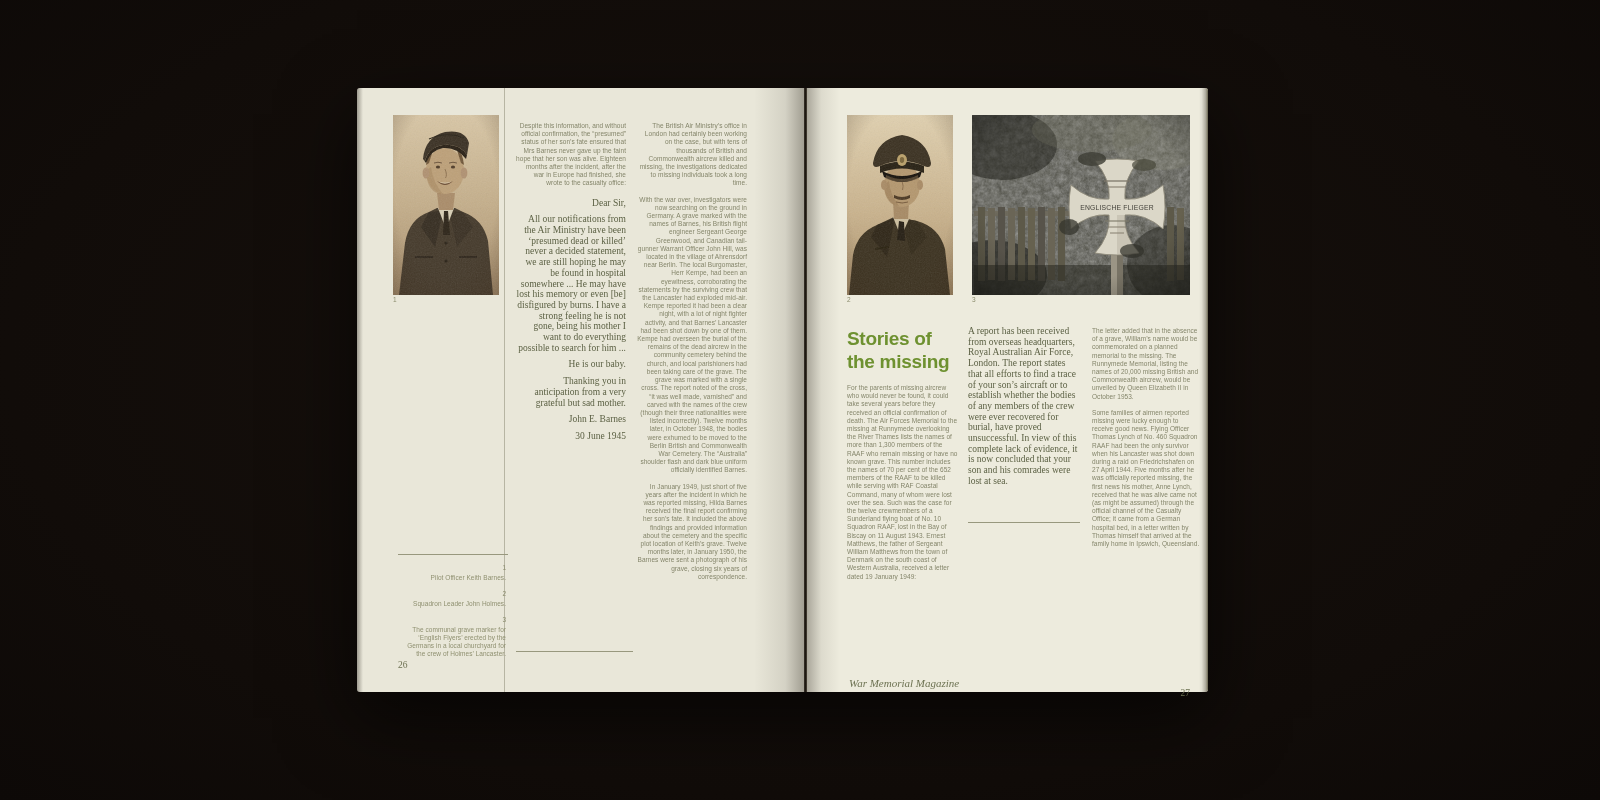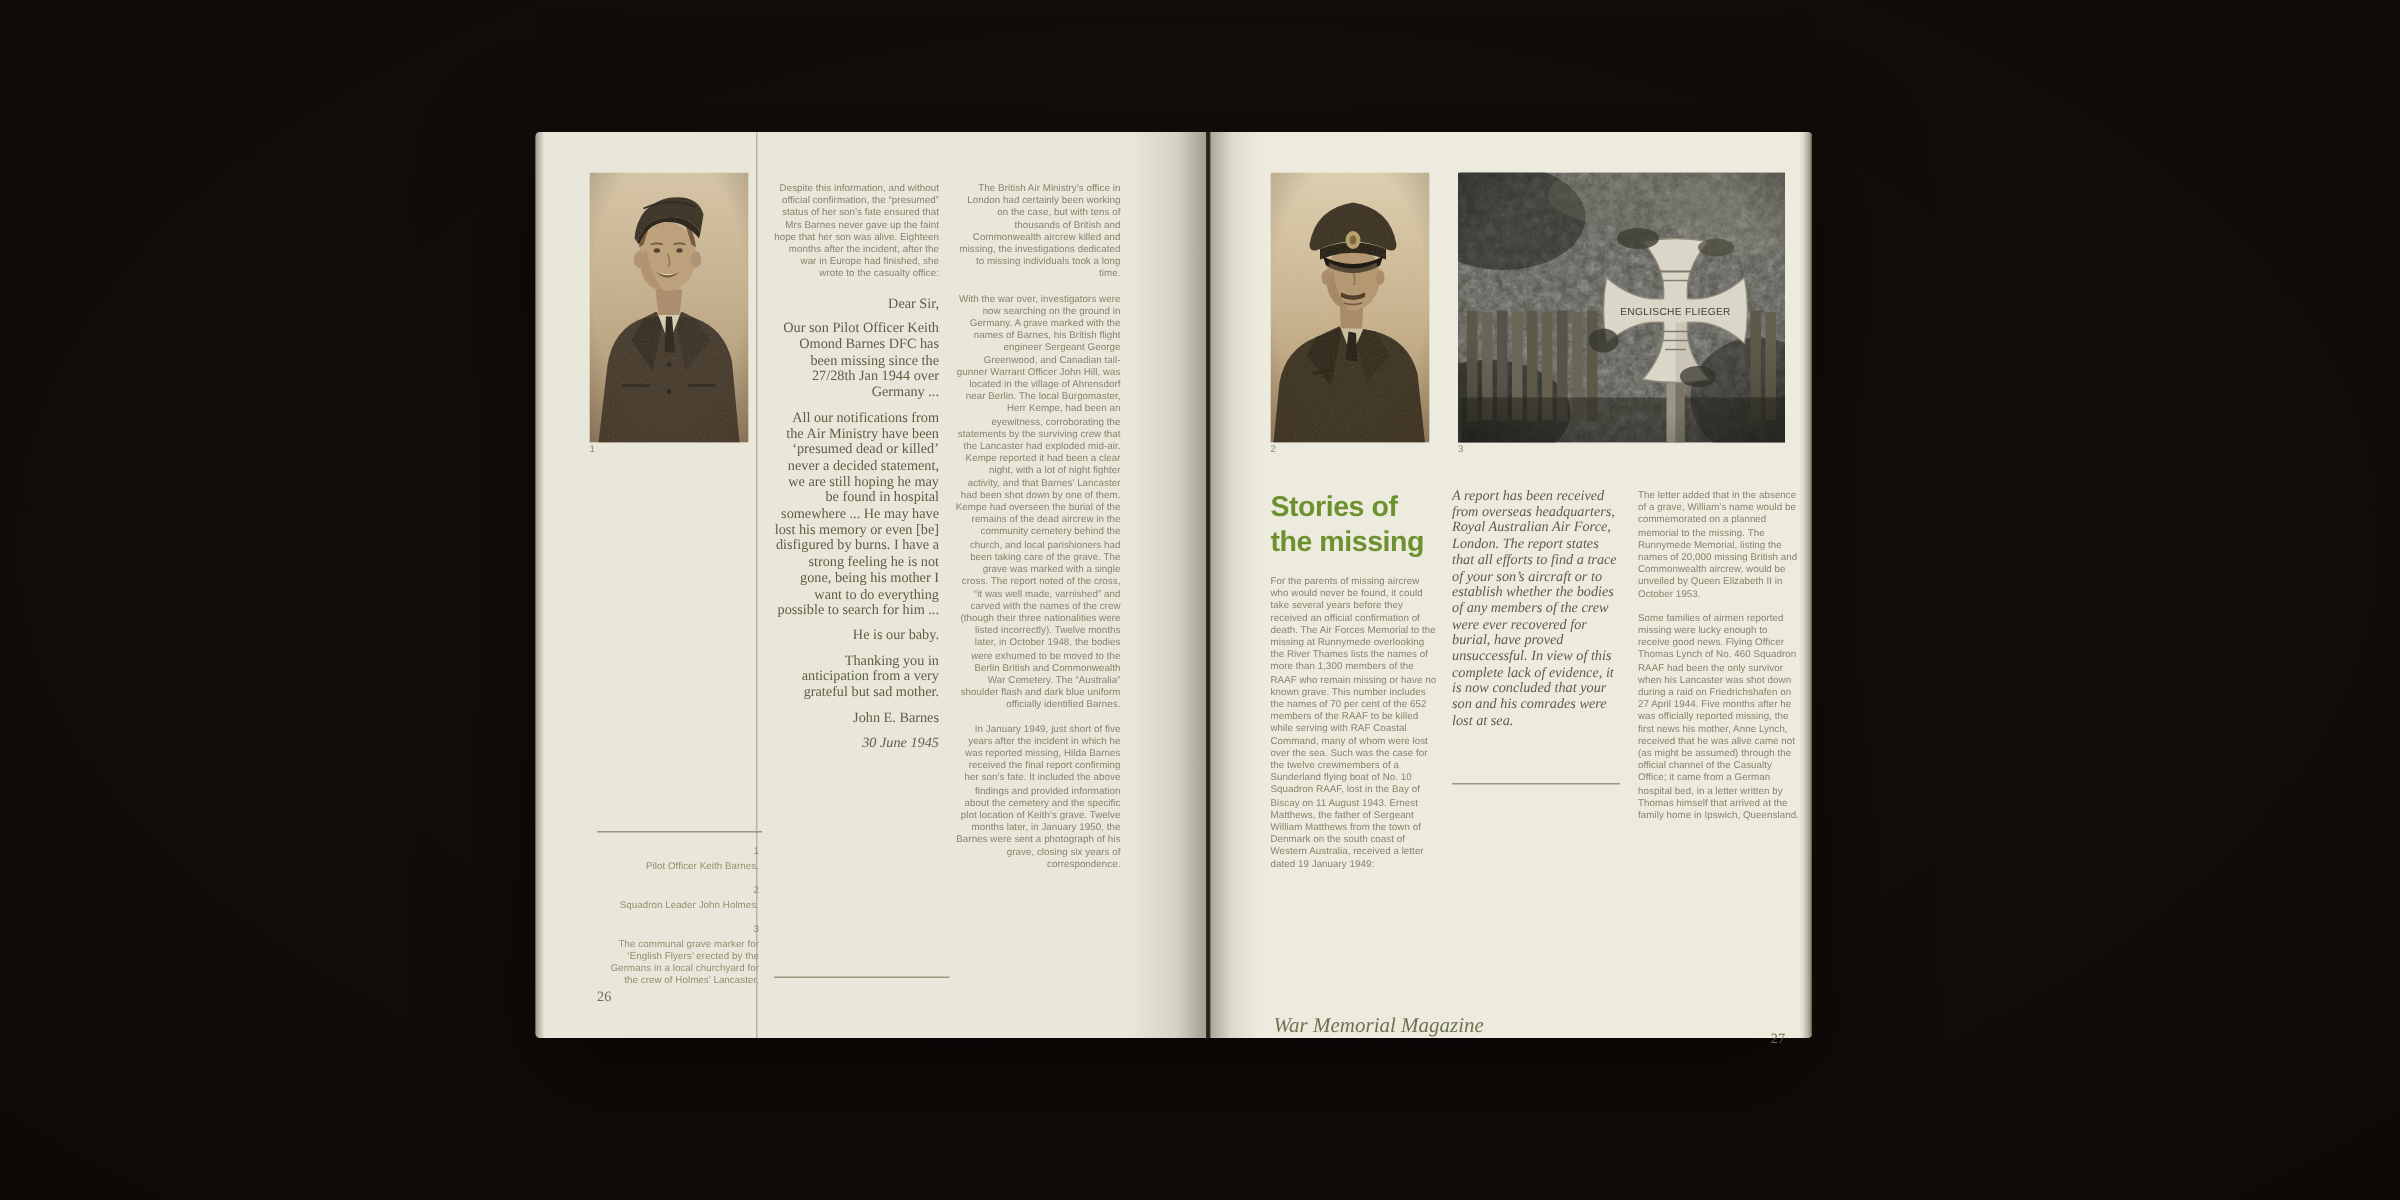--- a/index.html
+++ b/index.html
@@ -31,30 +31,30 @@
   .abs{position:absolute;}
   .photo{display:block;}
   .photo svg{display:block;width:100%;height:100%;}
 
   .v-rule{width:1px;background:#aeac99;opacity:.85;}
   .h-rule{height:1px;background:#98987e;}
 
   .sans-body p{margin:0 0 8px 0;font-family:"Liberation Sans",sans-serif;font-size:6.5px;line-height:8.2px;letter-spacing:.04px;color:#84856a;}
   .sans-body p:last-child{margin-bottom:0;}
   .serif-body p{margin:0 0 6px 0;font-family:"Liberation Serif",serif;font-size:9.5px;line-height:10.7px;color:#5c6144;}
-  .serif-body p:last-child{margin-bottom:0;font-style:italic;}
+  .serif-body p:last-child{margin-bottom:0;}
   .intro{margin-bottom:10px;}
 
   .heading{font-family:"Liberation Sans",sans-serif;font-weight:bold;font-size:19px;line-height:22.5px;letter-spacing:-.3px;color:#6e9130;}
 
   .marker{font-size:6.5px;color:#8b8c6d;letter-spacing:.2px;}
   .caption-num{font-size:6.5px;color:#8b8c6d;margin:8px 0 3px 0;}
   .caption-text{font-size:6.5px;line-height:8px;color:#8f9070;letter-spacing:.04px;}
   .folio{font-family:"Liberation Serif",serif;font-size:9.5px;color:#6d7252;}
-  .footer-title{font-family:"Liberation Serif",serif;font-style:italic;font-size:14px;color:#6d7252;}
+  .footer-title{font-family:"Liberation Serif",serif;font-style:italic;font-size:11px;color:#6d7252;}
 </style>
 </head>
 <body>
 
 <div class="stage">
   <div class="spread">
 
     <div class="page page-left">
 
       <div class="abs photo" style="left:36px;top:27px;width:106px;height:180px;">
@@ -108,21 +108,20 @@
       <div class="abs marker" style="left:36px;top:208px;">1</div>
 
       <div class="abs v-rule" style="left:147px;top:0;height:604px;"></div>
 
       <div class="abs" style="left:159px;top:34px;width:110px;">
         <div class="sans-body intro">
           <p>Despite this information, and without official confirmation, the “presumed” status of her son’s fate ensured that Mrs Barnes never gave up the faint hope that her son was alive. Eighteen months after the incident, after the war in Europe had finished, she wrote to the casualty office:</p>
         </div>
         <div class="serif-body">
             <p>Dear Sir,</p>
-            <p>Our son Pilot Officer Keith Omond Barnes DFC has been missing since the 27/28th Jan 1944 over Germany ...</p>
             <p>All our notifications from the Air Ministry have been ‘presumed dead or killed’ never a decided statement, we are still hoping he may be found in hospital somewhere ... He may have lost his memory or even [be] disfigured by burns. I have a strong feeling he is not gone, being his mother I want to do everything possible to search for him ...</p>
             <p>He is our baby.</p>
             <p>Thanking you in anticipation from a very grateful but sad mother.</p>
             <p>John E. Barnes</p>
             <p>30 June 1945</p>
           </div>
       </div>
       <div class="abs h-rule" style="left:159px;top:563px;width:117px;"></div>
 
       <div class="abs sans-body" style="left:280px;top:34px;width:110px;">

